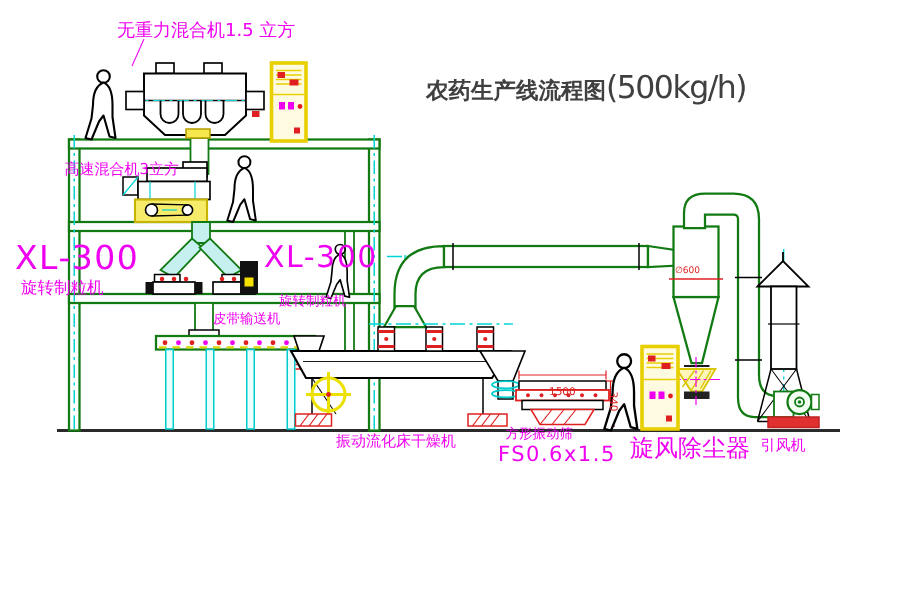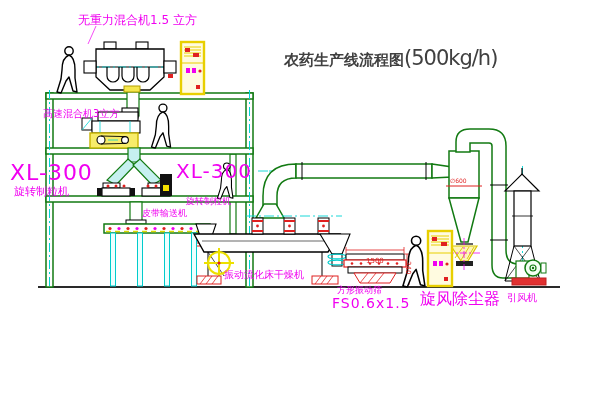--- a/index.html
+++ b/index.html
@@ -310,21 +310,21 @@
 <div class="lbl" style="left:43px;top:109px;font-size:10px;">高速混合机3立方</div>
 
 <div class="lbl model" style="left:10px;top:161px;font-size:22px;">XL-300</div>
 <div class="lbl" style="left:14px;top:186px;font-size:11px;">旋转制粒机</div>
 
 <div class="lbl model" style="left:176px;top:161px;font-size:20px;">XL-300</div>
 <div class="lbl" style="left:186px;top:197px;font-size:9px;">旋转制粒机</div>
 
 <div class="lbl" style="left:142px;top:209px;font-size:9px;">皮带输送机</div>
 
-<div class="lbl" style="left:224px;top:270px;font-size:10px;">振动流化床干燥机</div>
+<div class="lbl" style="left:224px;top:290px;font-size:10px;">振动流化床干燥机</div>
 
 <div class="lbl" style="left:337px;top:286px;font-size:9px;">方形振动筛</div>
 <div class="lbl model" style="left:332px;top:296px;font-size:14px;">FS0.6x1.5</div>
 
 <div class="lbl" style="left:420px;top:291px;font-size:16px;">旋风除尘器</div>
 <div class="lbl" style="left:507px;top:293px;font-size:10px;font-family:Liberation Serif, serif;">引风机</div>
 
 <div class="lbl red" style="left:366px;top:258px;font-size:7px;">1500</div>
 <div class="lbl red vtext" style="left:404px;top:261px;font-size:7px;">340</div>
 <div class="lbl red" style="left:450px;top:178px;font-size:6px;">∅600</div>

